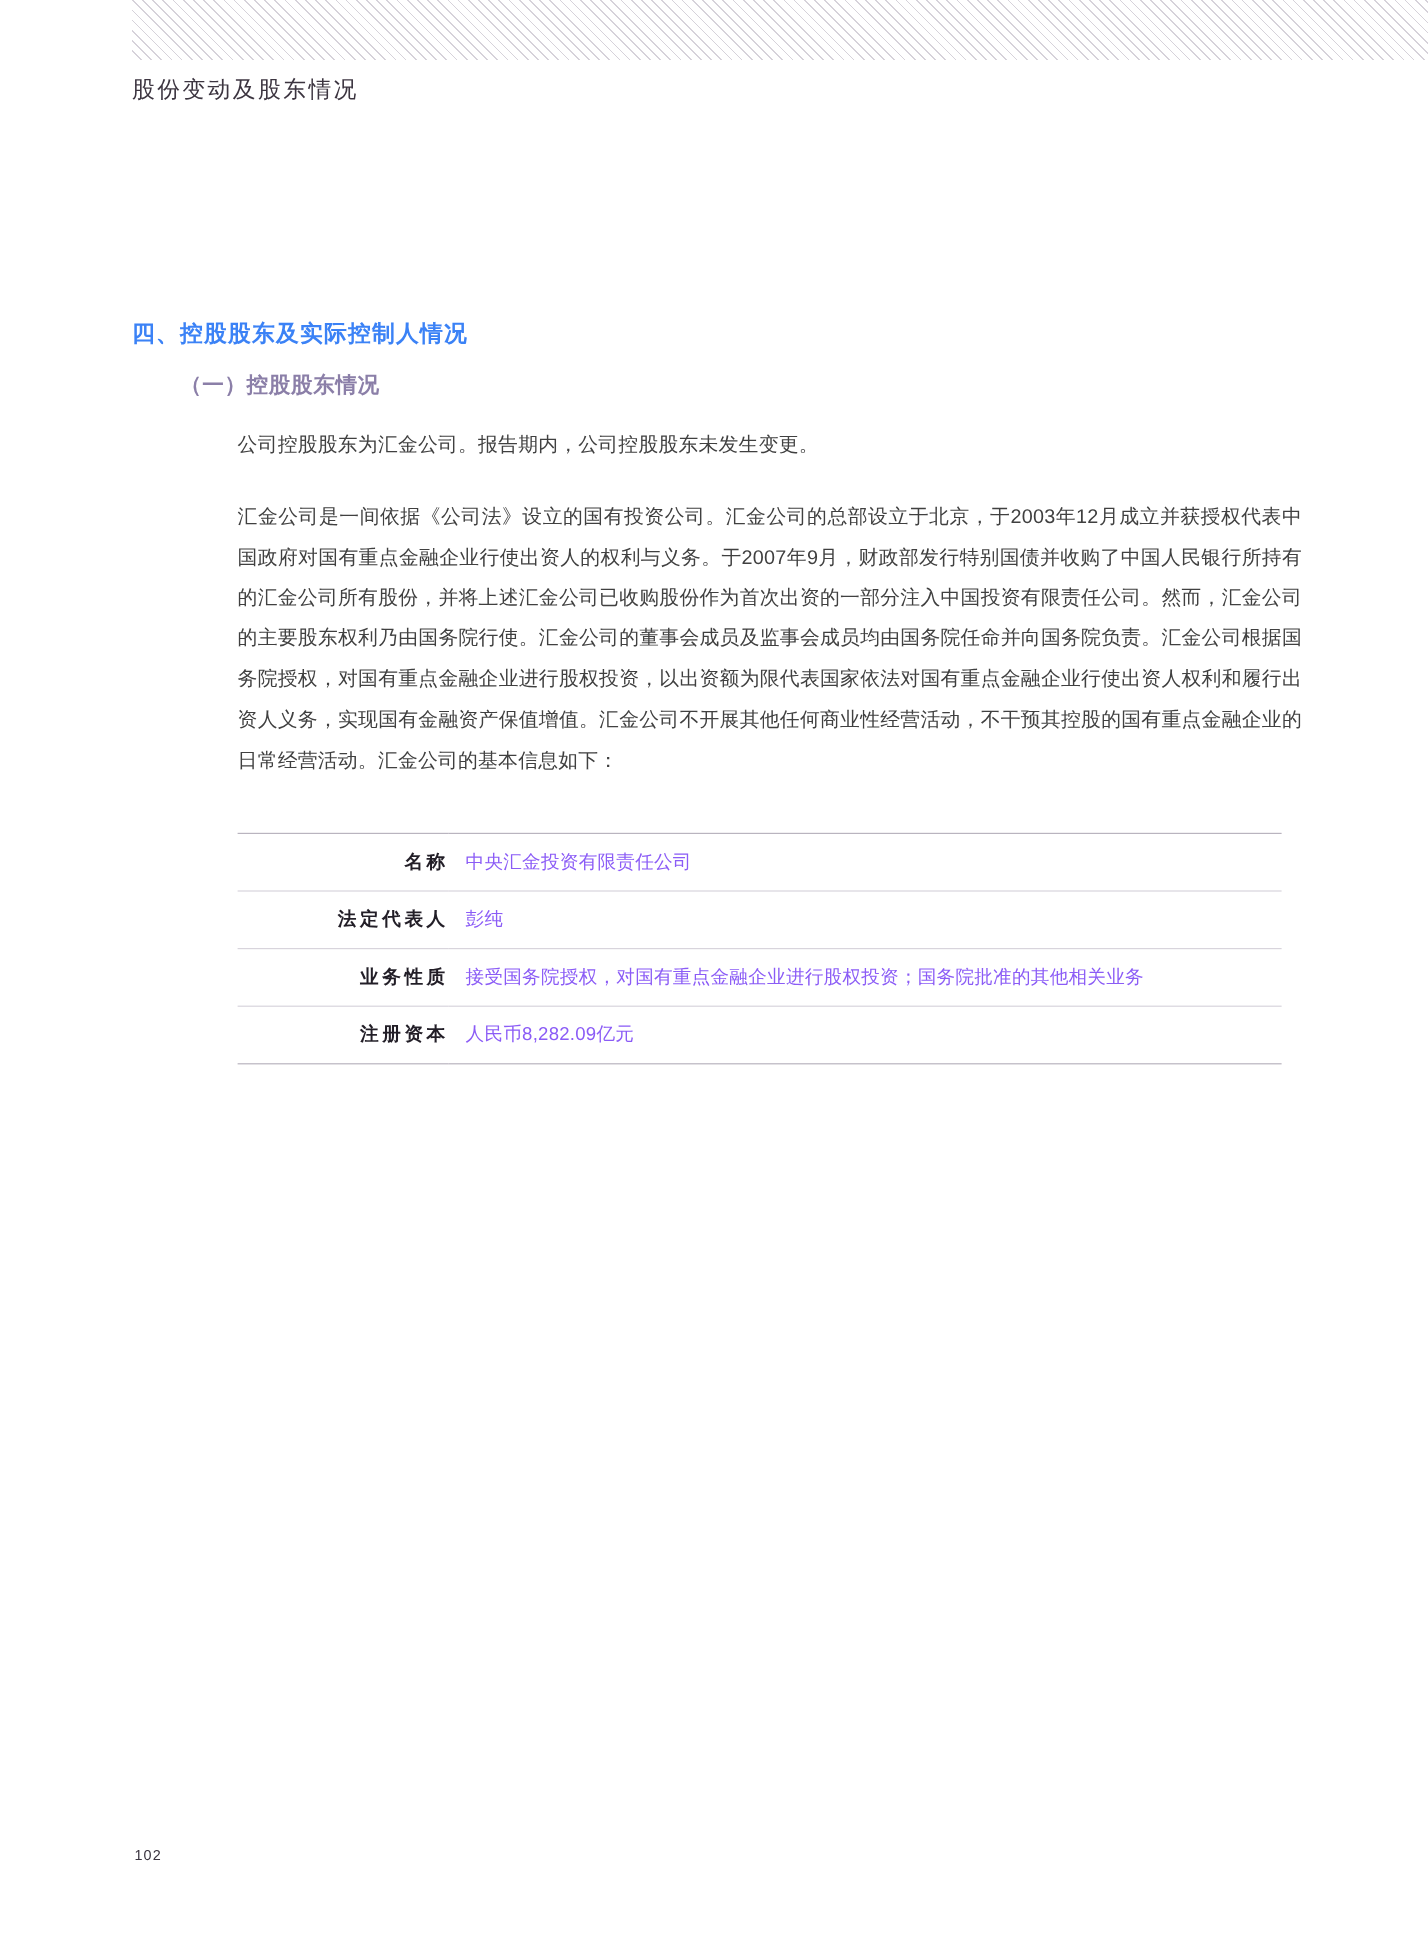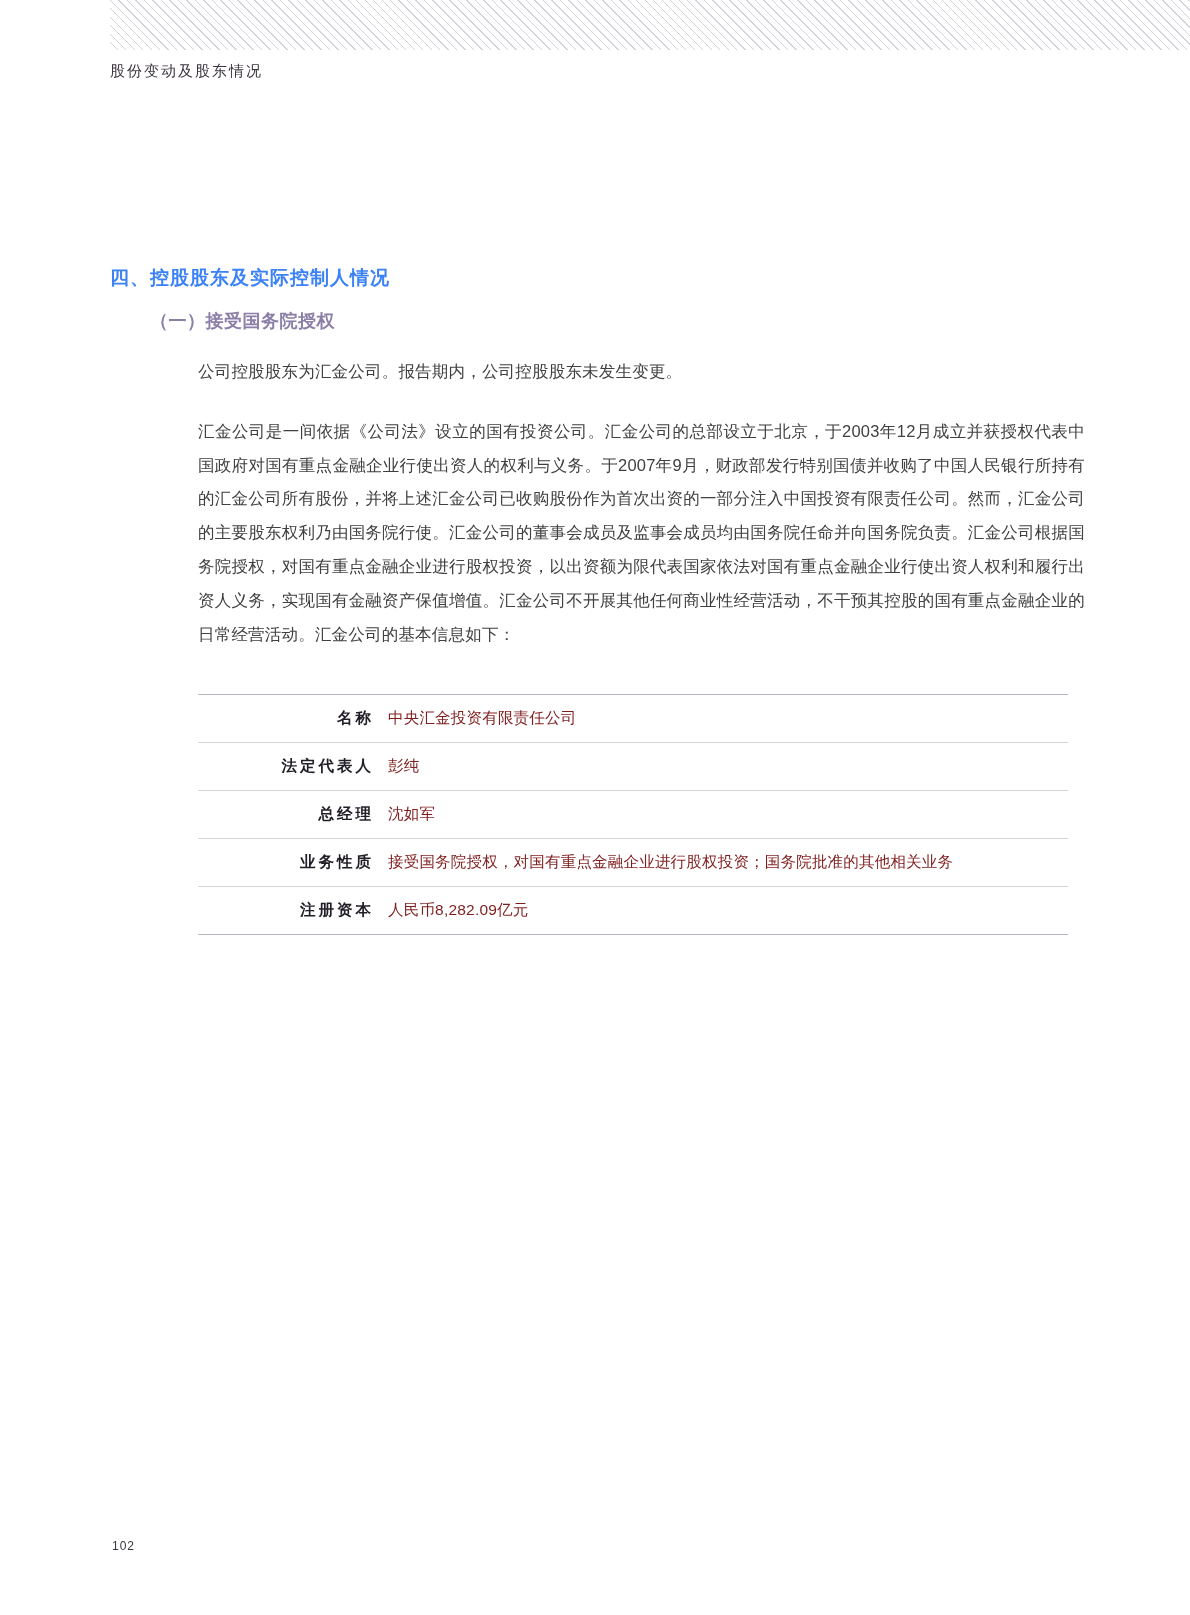--- a/index.html
+++ b/index.html
@@ -31,21 +31,21 @@
       #d6d2da 6px
     );
     border-bottom: 1px solid #ffffff;
   }
 
   .running-head {
     position: absolute;
     left: 110px;
     top: 62px;
     font-family: "DejaVu Serif", "Liberation Serif", serif;
-    font-size: 15px;
+    font-size: 19px;
     letter-spacing: 2px;
     color: #3c3540;
   }
 
   .content {
     position: absolute;
     left: 110px;
     top: 265px;
     width: 975px;
   }
@@ -102,21 +102,21 @@
     font-weight: bold;
     padding: 13px 0 13px 18px;
     color: #221e27;
     letter-spacing: 3px;
     white-space: nowrap;
     vertical-align: middle;
   }
 
   table.info-table td {
     padding: 13px 10px 13px 14px;
-    color: #7f1d1d;
+    color: #8b5cf6;
     vertical-align: middle;
     letter-spacing: 0.2px;
   }
 
   .page-number {
     position: absolute;
     left: 112px;
     bottom: 62px;
     font-size: 12px;
     color: #3a343f;
@@ -127,40 +127,36 @@
 <body>
 
 <div class="top-band"></div>
 
 <div class="running-head">股份变动及股东情况</div>
 
 <div class="content">
 
   <h2 class="section-title">四、控股股东及实际控制人情况</h2>
 
-  <h3 class="subsection-title">（一）接受国务院授权</h3>
+  <h3 class="subsection-title">（一）控股股东情况</h3>
 
   <p class="body-text">公司控股股东为汇金公司。报告期内，公司控股股东未发生变更。</p>
 
   <p class="body-text">汇金公司是一间依据《公司法》设立的国有投资公司。汇金公司的总部设立于北京，于2003年12月成立并获授权代表中国政府对国有重点金融企业行使出资人的权利与义务。于2007年9月，财政部发行特别国债并收购了中国人民银行所持有的汇金公司所有股份，并将上述汇金公司已收购股份作为首次出资的一部分注入中国投资有限责任公司。然而，汇金公司的主要股东权利乃由国务院行使。汇金公司的董事会成员及监事会成员均由国务院任命并向国务院负责。汇金公司根据国务院授权，对国有重点金融企业进行股权投资，以出资额为限代表国家依法对国有重点金融企业行使出资人权利和履行出资人义务，实现国有金融资产保值增值。汇金公司不开展其他任何商业性经营活动，不干预其控股的国有重点金融企业的日常经营活动。汇金公司的基本信息如下：</p>
 
   <div class="info-table-wrap">
     <table class="info-table">
       <tbody>
         <tr>
           <th>名称</th>
           <td>中央汇金投资有限责任公司</td>
         </tr>
         <tr>
           <th>法定代表人</th>
           <td>彭纯</td>
-        </tr>
-        <tr>
-          <th>总经理</th>
-          <td>沈如军</td>
         </tr>
         <tr>
           <th>业务性质</th>
           <td>接受国务院授权，对国有重点金融企业进行股权投资；国务院批准的其他相关业务</td>
         </tr>
         <tr>
           <th>注册资本</th>
           <td>人民币8,282.09亿元</td>
         </tr>
       </tbody>

